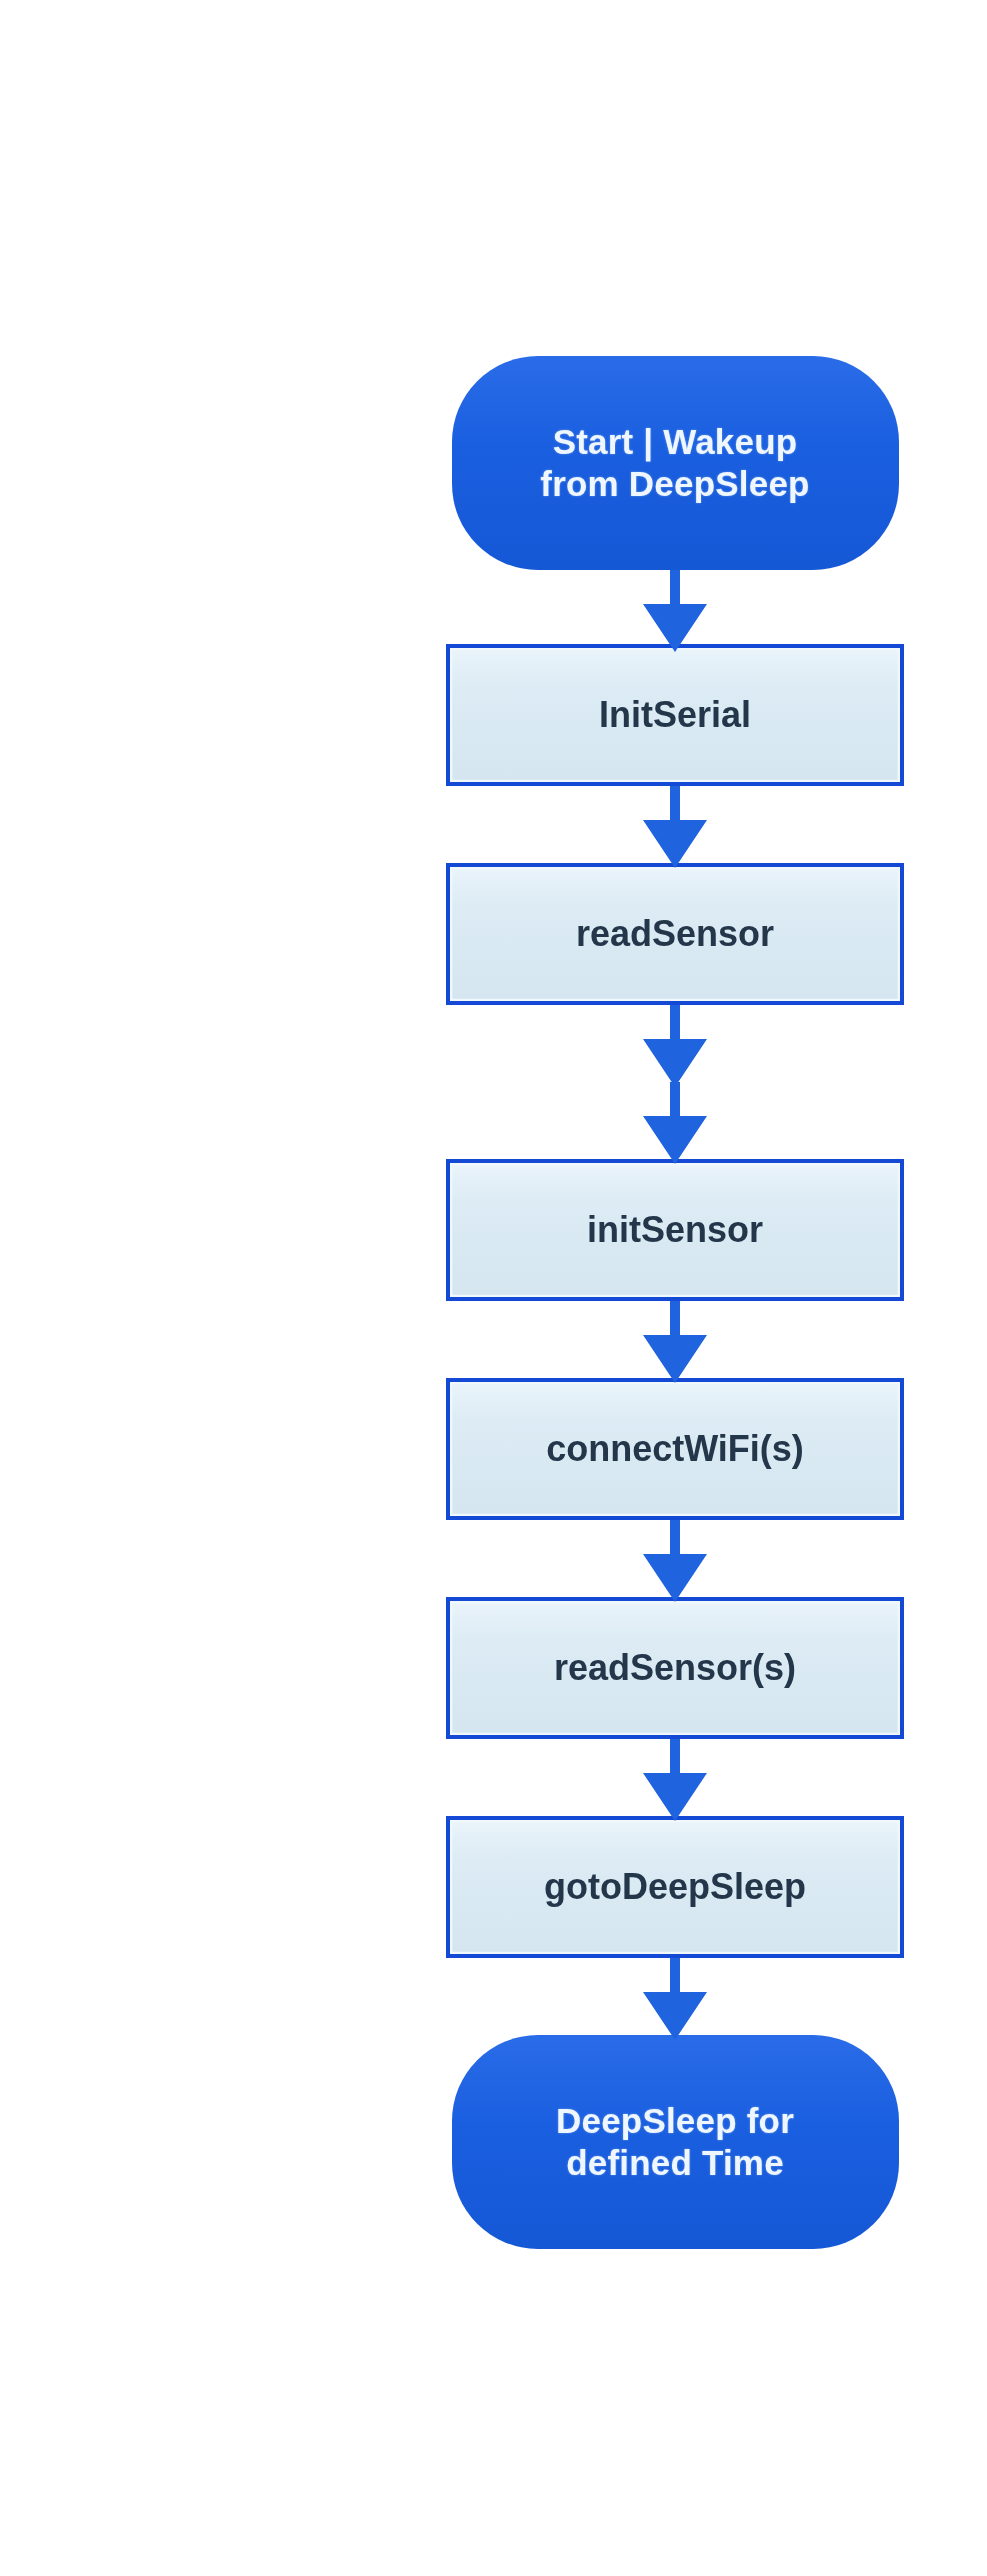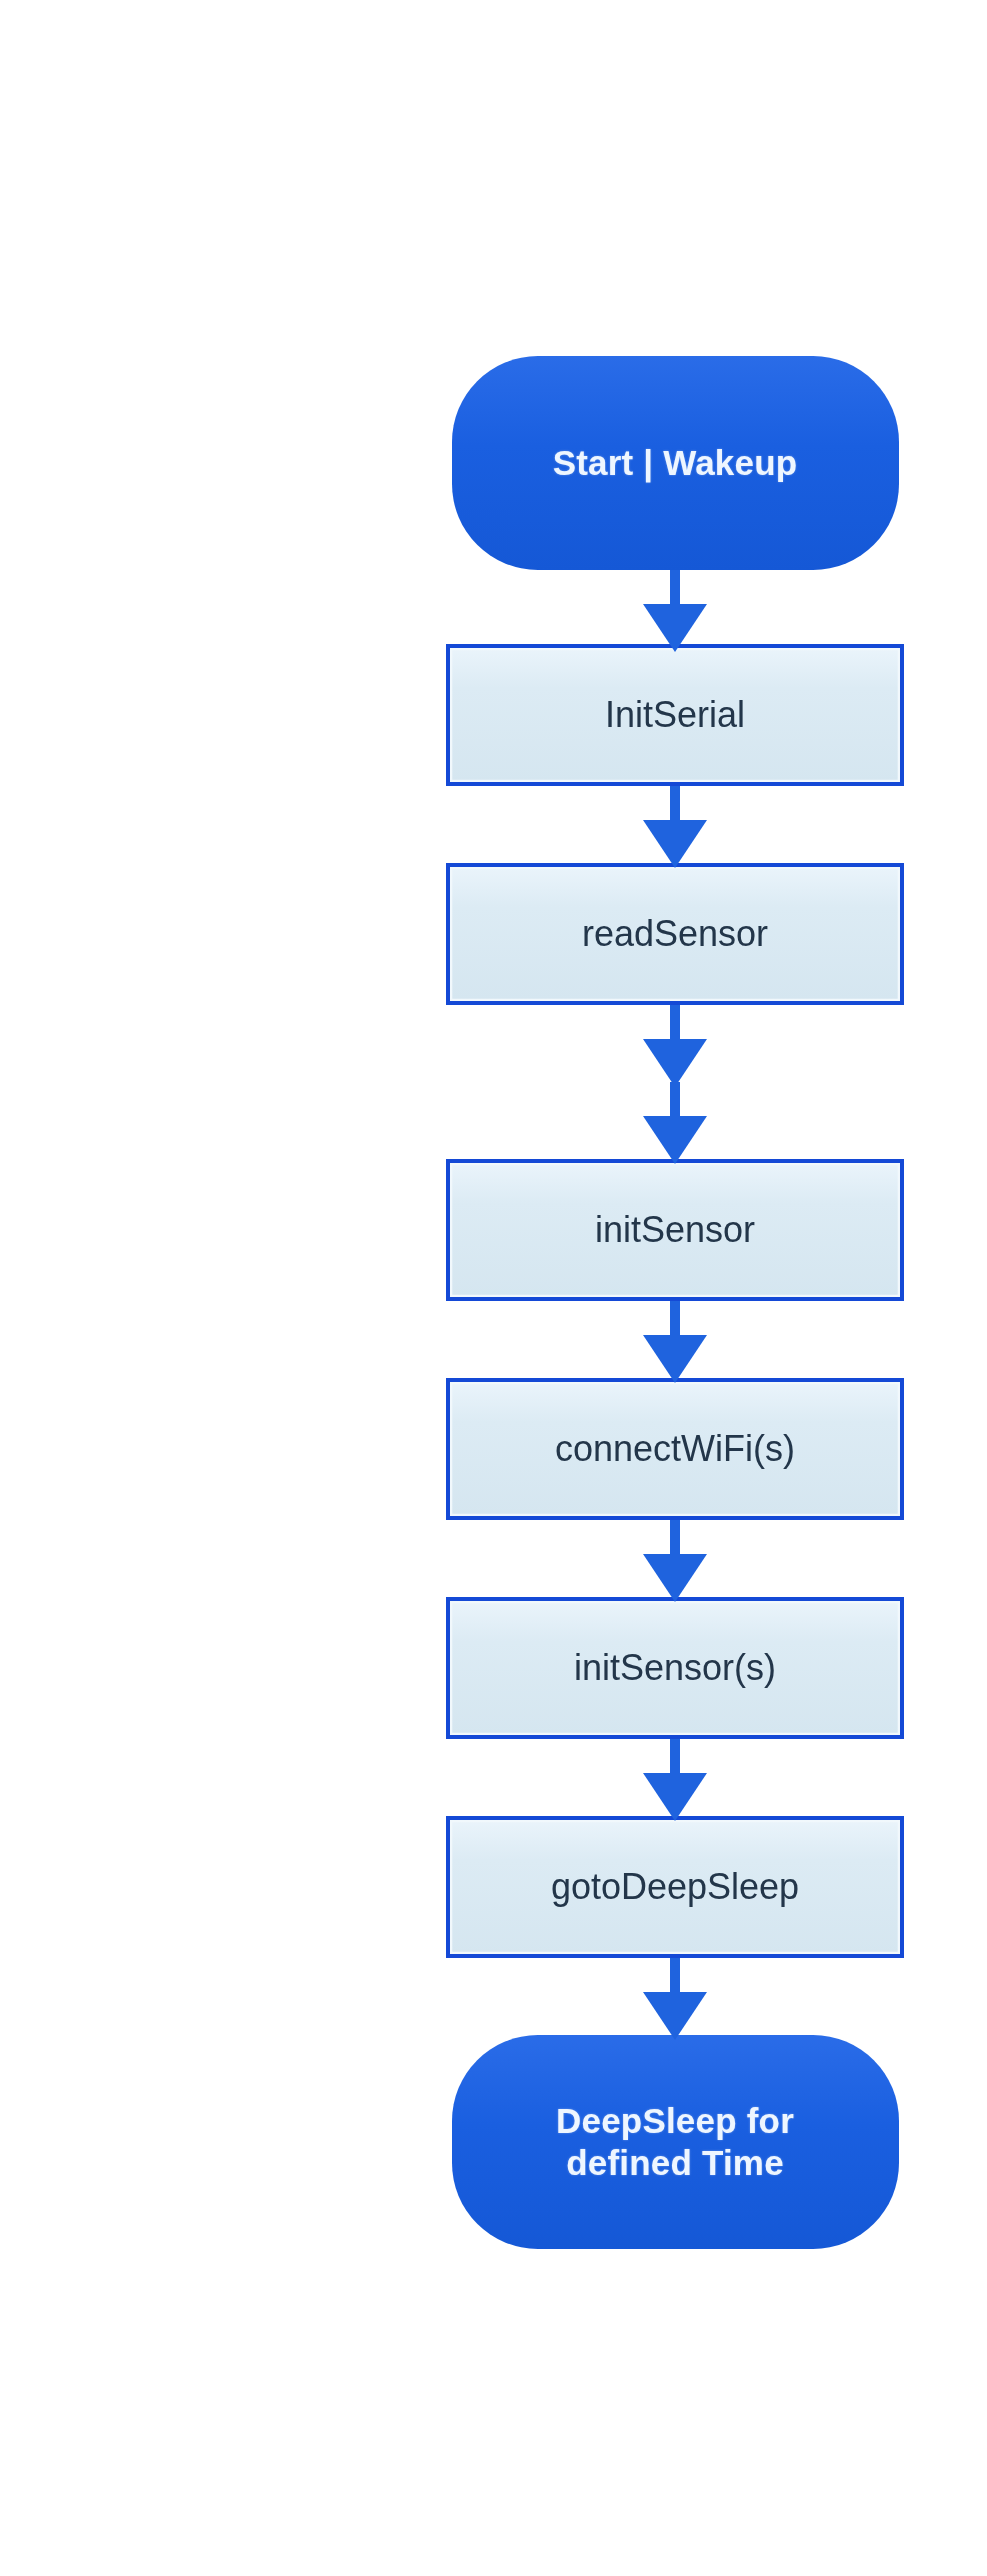--- a/index.html
+++ b/index.html
@@ -60,21 +60,21 @@
     box-sizing: border-box;
     border: 4.6px solid #1449d6;
     background: #dbeaf4;
     background-image: linear-gradient(180deg, #eaf4fb 0%, #dcebf4 30%, #d5e6f0 100%);
     display: flex;
     align-items: center;
     justify-content: center;
     text-align: center;
     color: #23364a;
     font-size: 36px;
-    font-weight: normal;
+    font-weight: bold;
     line-height: 1.1;
     box-shadow: inset 0 0 0 2.3px #f1f8fc;
   }
 
   
   .connector {
     width: 458px;
     height: 77px;
     position: relative;
   }
@@ -104,20 +104,21 @@
 </head>
 <body>
 
 <div id="flowchart-canvas">
 
   <div class="node-stack">
 
     <div class="terminator">
       <div>
         <span class="line">Start | Wakeup</span>
+        <span class="line">from DeepSleep</span>
       </div>
     </div>
 
     <div class="connector short">
       <div class="stem"></div>
       <div class="head"></div>
     </div>
 
     <div class="process">
       <span>InitSerial</span>
@@ -155,21 +156,21 @@
     <div class="process">
       <span>connectWiFi(s)</span>
     </div>
 
     <div class="connector">
       <div class="stem"></div>
       <div class="head"></div>
     </div>
 
     <div class="process">
-      <span>initSensor(s)</span>
+      <span>readSensor(s)</span>
     </div>
 
     <div class="connector">
       <div class="stem"></div>
       <div class="head"></div>
     </div>
 
     <div class="process">
       <span>gotoDeepSleep</span>
     </div>

